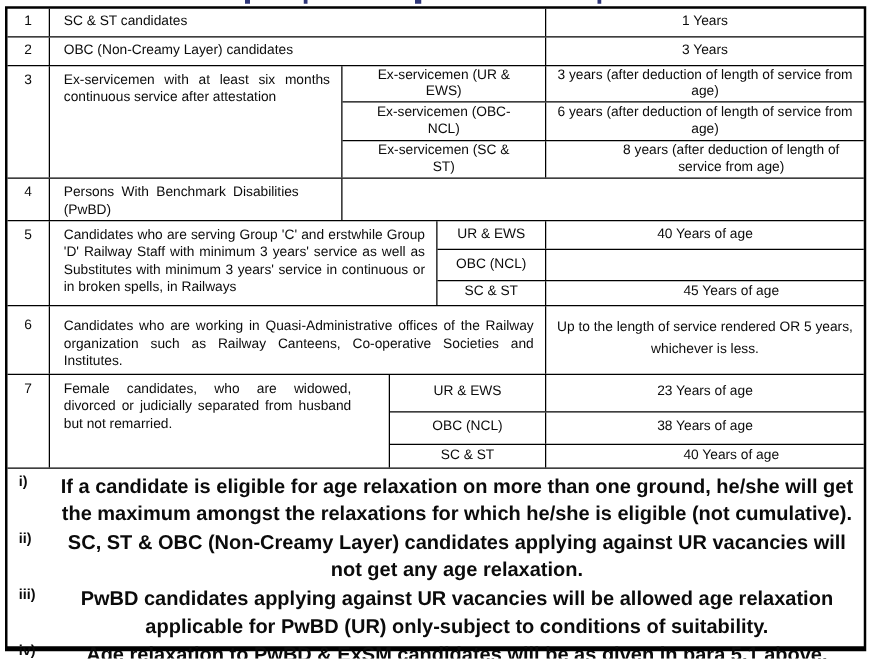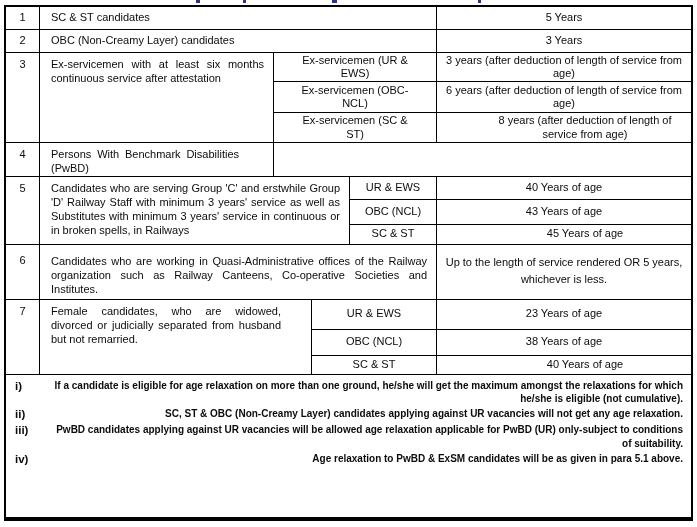--- a/index.html
+++ b/index.html
@@ -38,39 +38,39 @@
   .subcol{flex:1;display:flex;flex-direction:column;}
   .subrow{display:flex;border-bottom:1px solid #000;flex:0 0 auto;}
   .subrow.lastsub{border-bottom:none;gap:42px;}
   .sc34{width:163px;padding:0 22px;}
   .sc5{width:87px;padding:0 4px;}
   .sc7{width:125px;padding:0 8px;}
   .val{padding:0 8px;}
   .notes{flex:1;display:flex;flex-direction:column;padding:4px 4px 0 4px;}
   .note{display:flex;flex:0 0 auto;margin-bottom:1px;}
   .nnum{width:38px;padding-left:5px;box-sizing:border-box;font-weight:bold;font-size:11.5px;line-height:1.3;}
-  .ntext{flex:1;font-weight:bold;font-size:10px;line-height:1.38;padding-right:4px;text-align:right;}
+  .ntext{flex:1;font-weight:bold;font-size:16px;line-height:1.38;padding-right:4px;text-align:center;}
 </style>
 </head>
 <body>
 
 <div class="page">
 
   <span class="rem" style="left:196px;width:4px"></span>
   <span class="rem" style="left:243px;width:3px"></span>
   <span class="rem" style="left:332px;width:5px"></span>
   <span class="rem" style="left:478px;width:3px"></span>
 
   <div class="sheet">
 
 
     <div class="row" style="height:22px">
       <div class="cell c-sl">1</div>
       <div class="cell c-cat cat-plain">SC &amp; ST candidates</div>
-      <div class="cell c-val val last">5 Years</div>
+      <div class="cell c-val val last">1 Years</div>
     </div>
 
     <div class="row" style="height:22px">
       <div class="cell c-sl">2</div>
       <div class="cell c-cat cat-plain">OBC (Non-Creamy Layer) candidates</div>
       <div class="cell c-val val last">3 Years</div>
     </div>
 
     <div class="row">
       <div class="cell c-sl top-num">3</div>
@@ -99,21 +99,20 @@
     <div class="row">
       <div class="cell c-sl top-num">5</div>
       <div class="cell desc w310">Candidates who are serving Group 'C' and erstwhile Group 'D' Railway Staff with minimum 3 years' service as well as Substitutes with minimum 3 years' service in continuous or in broken spells, in Railways</div>
       <div class="subcol">
         <div class="subrow" style="height:22px">
           <div class="cell sc5">UR &amp; EWS</div>
           <div class="cell c-val val last">40 Years of age</div>
         </div>
         <div class="subrow" style="height:24px">
           <div class="cell sc5">OBC (NCL)</div>
-          <div class="cell c-val val last">43 Years of age</div>
         </div>
         <div class="subrow lastsub" style="height:19px">
           <div class="cell sc5">SC &amp; ST</div>
           <div class="cell c-val val last">45 Years of age</div>
         </div>
       </div>
     </div>
 
     <div class="row" style="height:54px">
       <div class="cell c-sl top-num" style="padding-top:9px">6</div>

